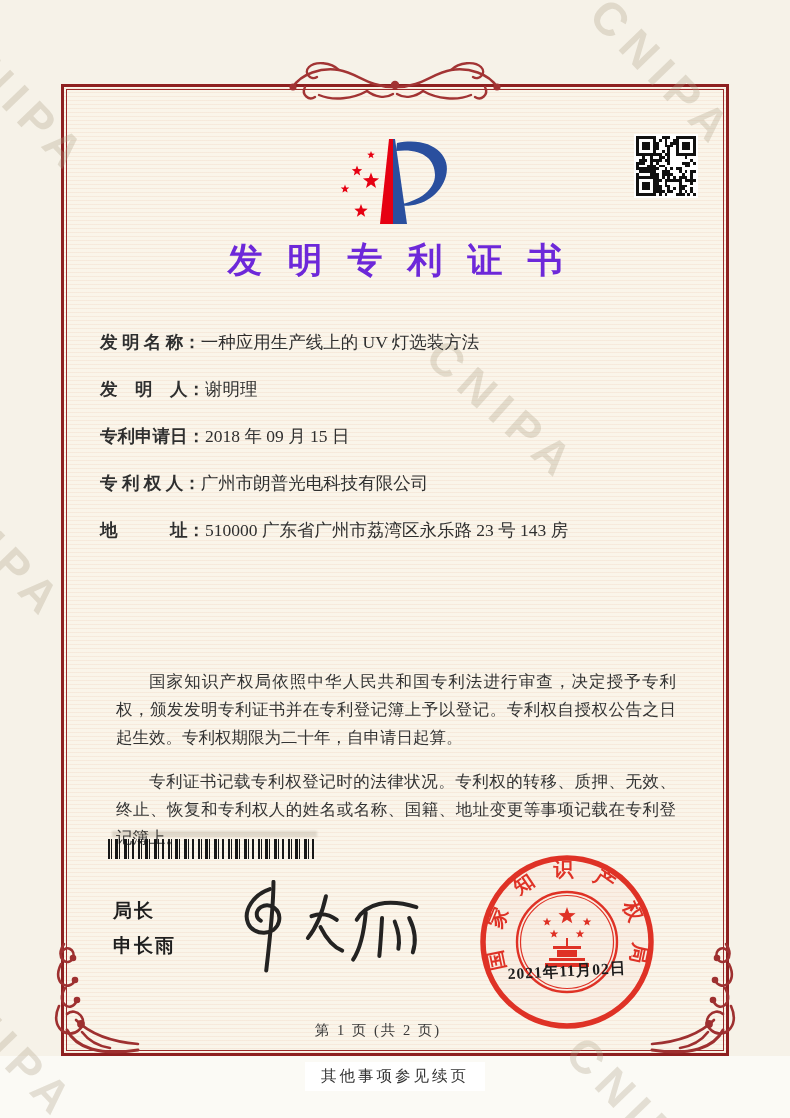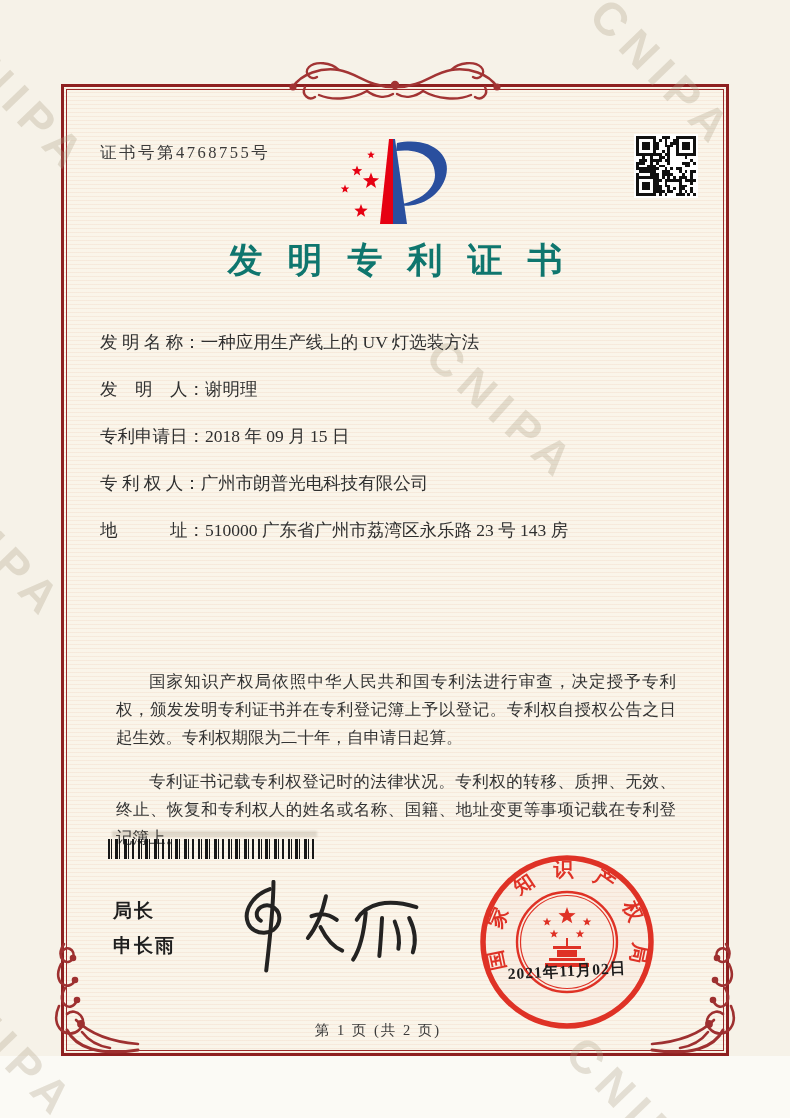--- a/index.html
+++ b/index.html
@@ -16,24 +16,24 @@
          background:
            repeating-linear-gradient(0deg, rgba(222,156,120,0.13) 0 1px, rgba(0,0,0,0) 1px 4px),
            #faf5ea;}
   .frame::after{content:"";position:absolute;inset:2px;border:1px solid #9b2a2a;}
   .orn{position:absolute;z-index:3;}
   
   .cert-no{position:absolute;z-index:4;left:100px;top:142px;font-size:16.5px;letter-spacing:2.5px;color:#3b3b3b;}
   .logo{position:absolute;z-index:4;left:333px;top:127px;}
   .qr{position:absolute;z-index:4;left:634px;top:134px;width:64px;height:64px;background:#fff;padding:2px;box-sizing:border-box;}
   .title{position:absolute;z-index:4;left:0;top:237px;width:790px;text-align:center;
-         font-size:35px;font-weight:bold;color:#0f766e;letter-spacing:25px;text-indent:25px;}
+         font-size:35px;font-weight:bold;color:#6d28d9;letter-spacing:25px;text-indent:25px;}
   .fields{position:absolute;z-index:4;left:100px;top:331px;width:600px;font-size:17.5px;color:#2f2f2f;}
   .row{display:flex;margin-bottom:25px;line-height:22px;white-space:nowrap;}
-  .lbl{flex-shrink:0;}
+  .lbl{flex-shrink:0;font-weight:bold;}
   .val{}
   .pair2{margin-left:44px;display:flex;}
   .paras{position:absolute;z-index:4;left:100px;top:652px;width:592px;font-size:16.5px;
          line-height:28px;color:#333;text-align:justify;}
   .paras p{margin:16px;text-indent:2em;}
   .barcode-smear{position:absolute;z-index:4;left:112px;top:831px;width:205px;height:6px;
          background:rgba(125,112,95,0.22);filter:blur(1px);}
   .barcode{position:absolute;z-index:4;left:108px;top:839px;width:208px;height:20px;
     background:repeating-linear-gradient(90deg,
       #161616 0 2px, rgba(0,0,0,0) 2px 3px,
@@ -119,21 +119,20 @@
       <path d="M19 88 C28 106 52 114 90 108" stroke-width="3"></path>
       <path d="M28 78 C44 94 66 100 90 102"></path>
       <path d="M34 90 C40 98 50 104 62 106"></path>
       <circle cx="25" cy="16" r="2" fill="#9e3030"></circle>
       <circle cx="27" cy="38" r="2" fill="#9e3030"></circle>
       <circle cx="29" cy="58" r="2" fill="#9e3030"></circle>
       <circle cx="33" cy="82" r="2.6" fill="#9e3030"></circle>
     </g>
   </svg>
 
-  <div class="cert-no">证书号第4768755号</div>
 
   <svg class="logo" width="125" height="105" viewBox="0 0 125 105">
     <path d="M64 16 C98 9 119 28 113 49 C107 71 84 82 64 78 C88 74 102 62 102 48 C102 31 88 21 63 24 Z" fill="#2a4f9e"></path>
     <polygon points="56,12 60,12 60,97 47,97" fill="#e60012"></polygon>
     <polygon points="60,12 62,12 74,97 60,97" fill="#2a4f9e"></polygon>
     <g id="logo-stars" fill="#e60012">
         <polygon points="38.0,24.0 39.0,26.6 41.8,26.8 39.6,28.5 40.4,31.2 38.0,29.7 35.6,31.2 36.4,28.5 34.2,26.8 37.0,26.6"></polygon>
         <polygon points="24.0,38.5 25.4,42.1 29.2,42.3 26.2,44.7 27.2,48.4 24.0,46.3 20.8,48.4 21.8,44.7 18.8,42.3 22.6,42.1"></polygon>
         <polygon points="12.0,57.5 13.1,60.5 16.3,60.6 13.8,62.6 14.6,65.6 12.0,63.9 9.4,65.6 10.2,62.6 7.7,60.6 10.9,60.5"></polygon>
         <polygon points="38.0,45.5 40.1,51.1 46.1,51.4 41.4,55.1 43.0,60.9 38.0,57.6 33.0,60.9 34.6,55.1 29.9,51.4 35.9,51.1"></polygon>
@@ -459,14 +458,15 @@
       <rect x="74" y="92" width="28" height="3"></rect>
       <rect x="78" y="96" width="20" height="7"></rect>
       <rect x="70" y="104" width="36" height="3"></rect>
       <rect x="66" y="109" width="44" height="4"></rect>
       <rect x="87" y="84" width="2" height="8"></rect>
     </g>
   </svg>
   <div class="seal-date">2021年11月02日</div>
 
   <div class="page-info">第 1 页 (共 2 页)</div>
+  <div class="footer-note">其他事项参见续页</div>
 
 </div>
 
 </body></html>

